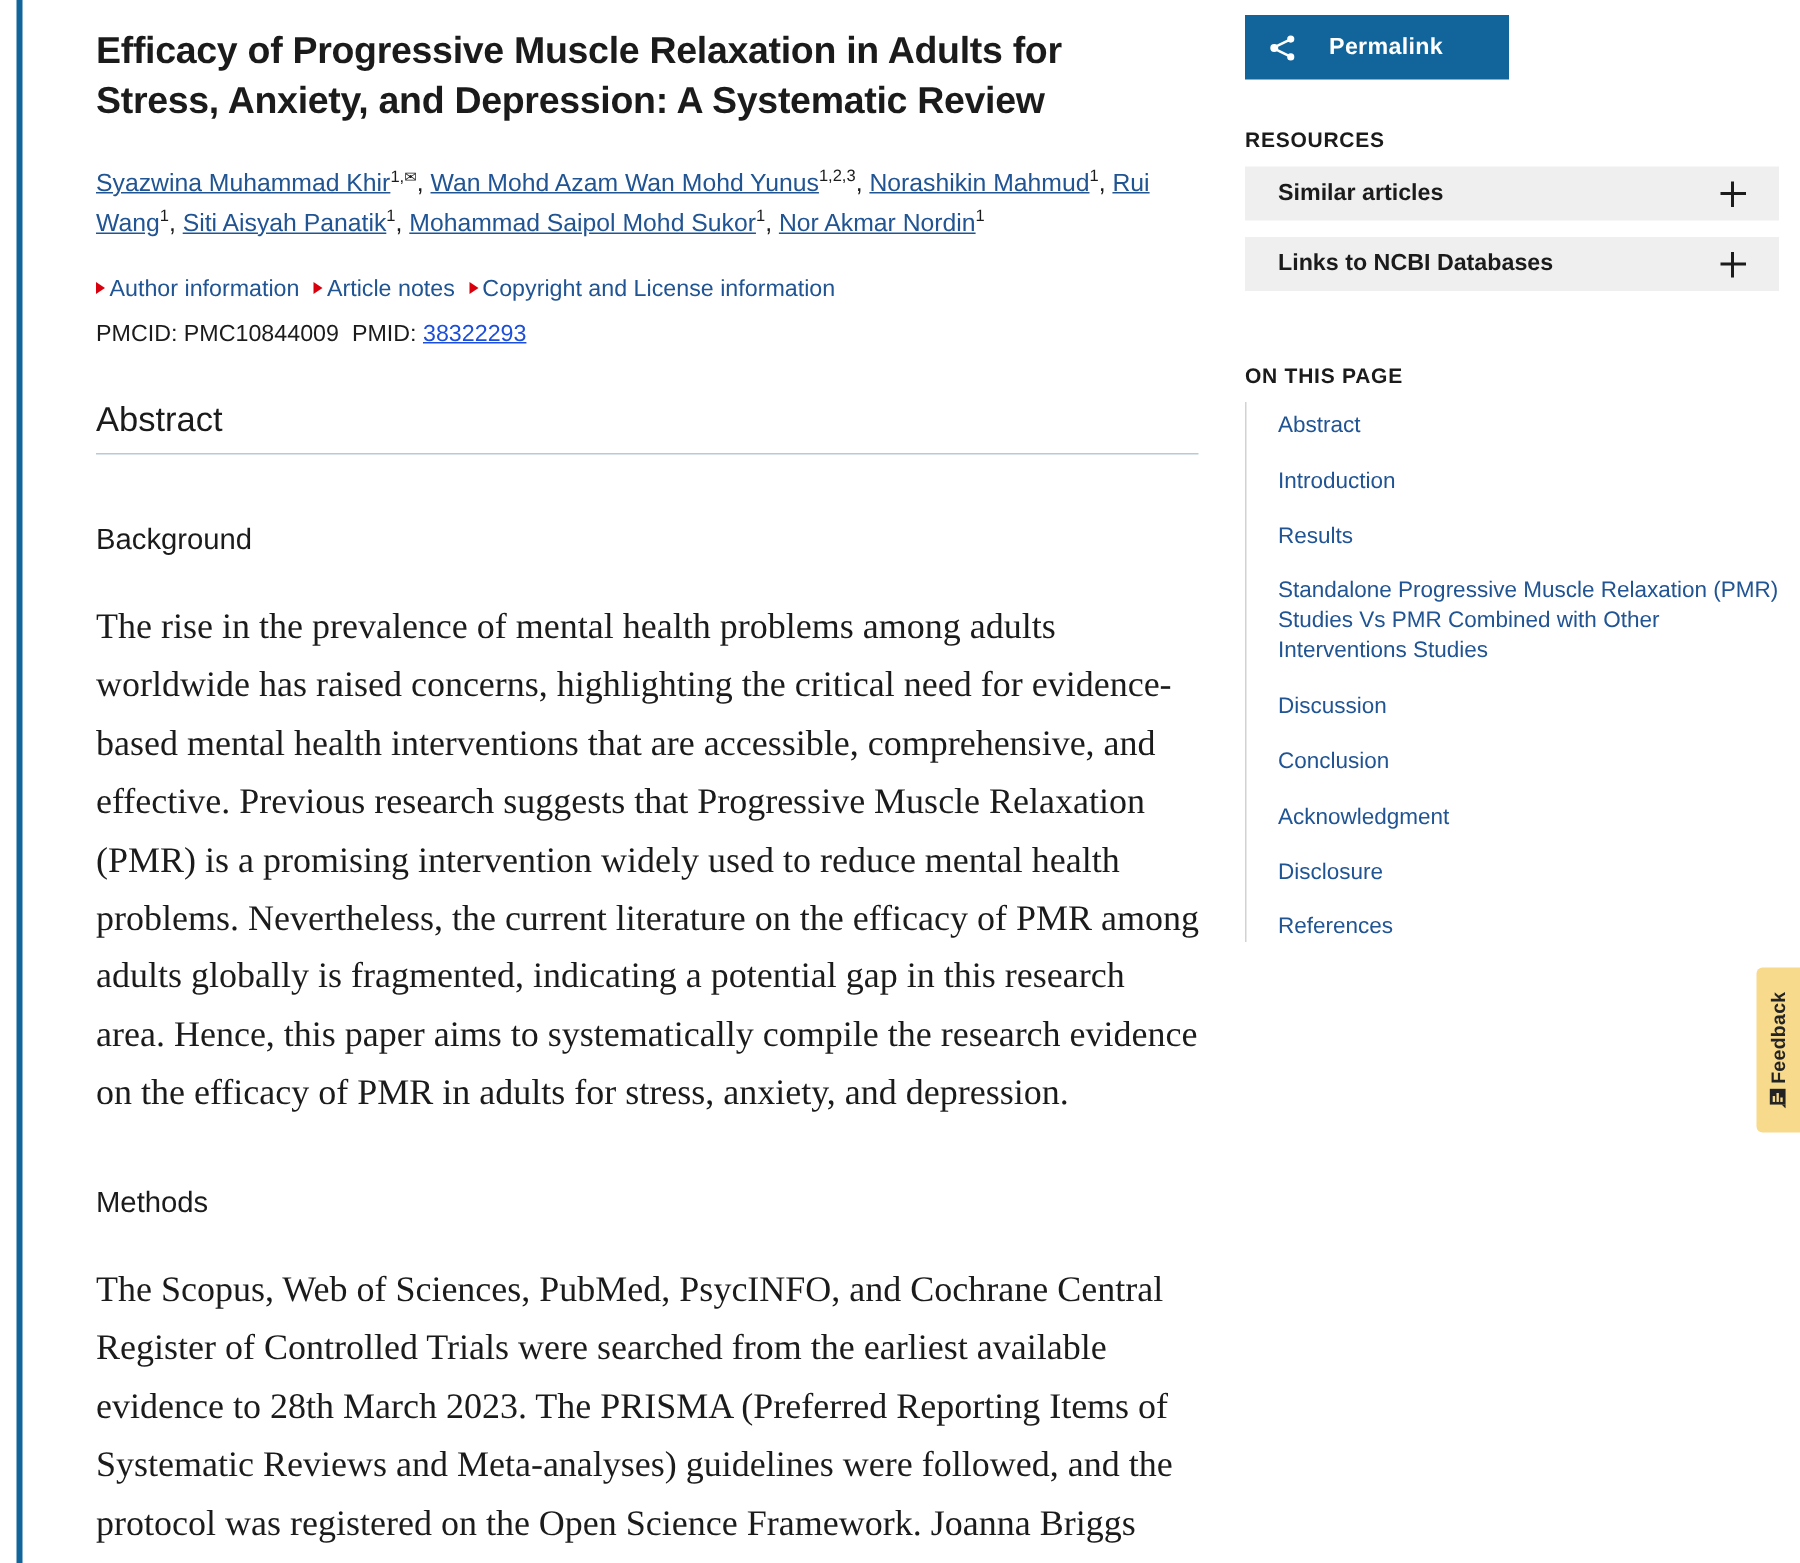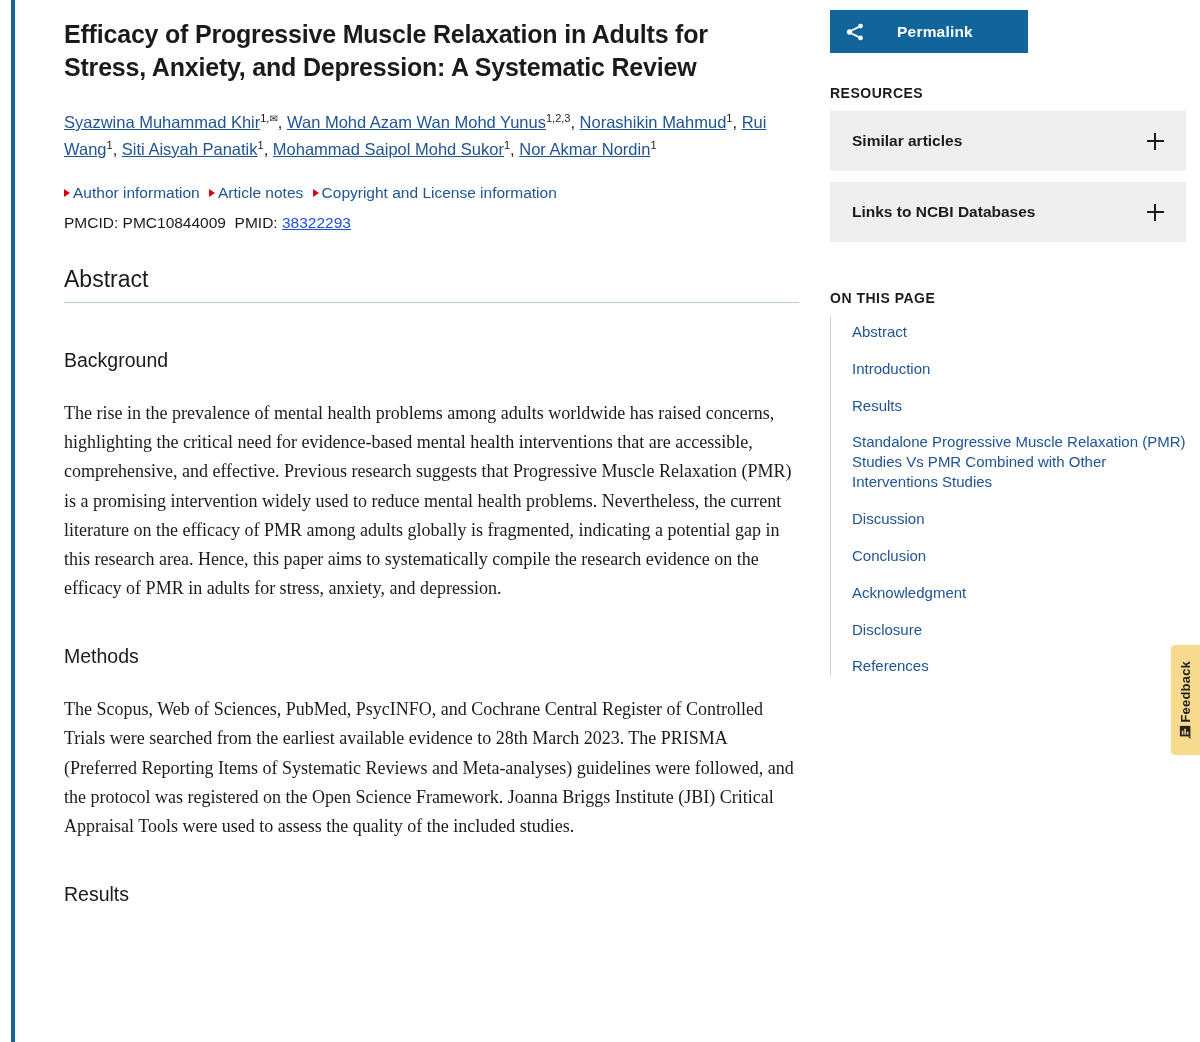--- a/index.html
+++ b/index.html
@@ -108,37 +108,37 @@
     font-family: "Liberation Sans", sans-serif;
     font-size: 19.5px;
     font-weight: normal;
     color: #1b1b1b;
     margin: 42px 0 0 0;
   }
   h3.sub-head:first-of-type { margin-top: 46px; }
 
   p.body-para {
     font-family: "Liberation Serif", serif;
-    font-size: 18px;
+    font-size: 24px;
     line-height: 1.62;
     color: #1b1b1b;
     margin: 27px 0 0 0;
     max-width: 737px;
   }
 
   
   #side-col {
     width: 400px;
     padding: 10px 30px 0 14px;
   }
 
   #permalink-btn {
     display: flex;
     align-items: center;
-    width: 198px;
+    width: 176px;
     height: 43px;
     background: #11659b;
     border: none;
     cursor: pointer;
     padding: 0 14px;
     margin-bottom: 32px;
   }
   #permalink-btn .pl-label {
     flex: 1;
     text-align: center;
@@ -153,21 +153,21 @@
   .side-heading {
     font-size: 14px;
     font-weight: bold;
     letter-spacing: 0.5px;
     color: #1b1b1b;
     margin: 0 0 10px 0;
   }
 
   .accordion-item {
     background: #efefef;
-    height: 60px;
+    height: 36px;
     display: flex;
     align-items: center;
     justify-content: space-between;
     padding: 0 22px 0 22px;
     margin-bottom: 11px;
     cursor: pointer;
     width: 356px;
   }
   .accordion-label {
     font-size: 15.5px;

